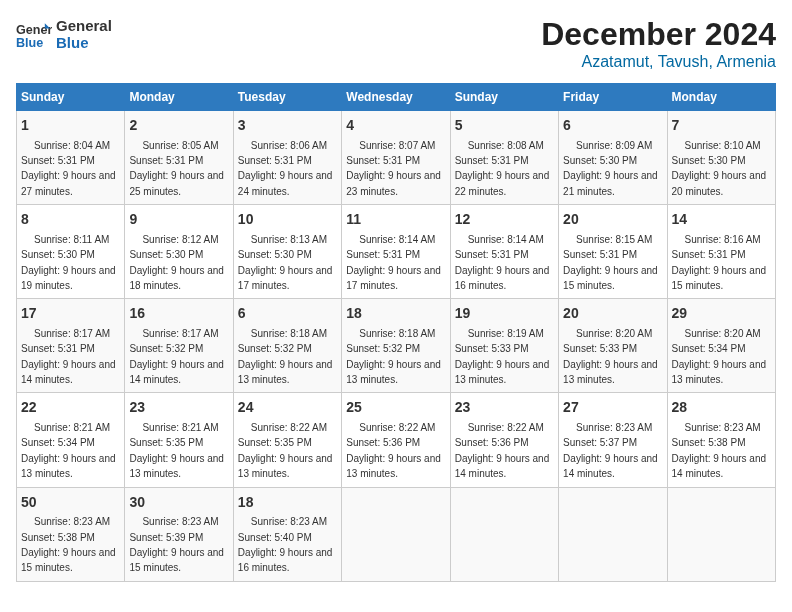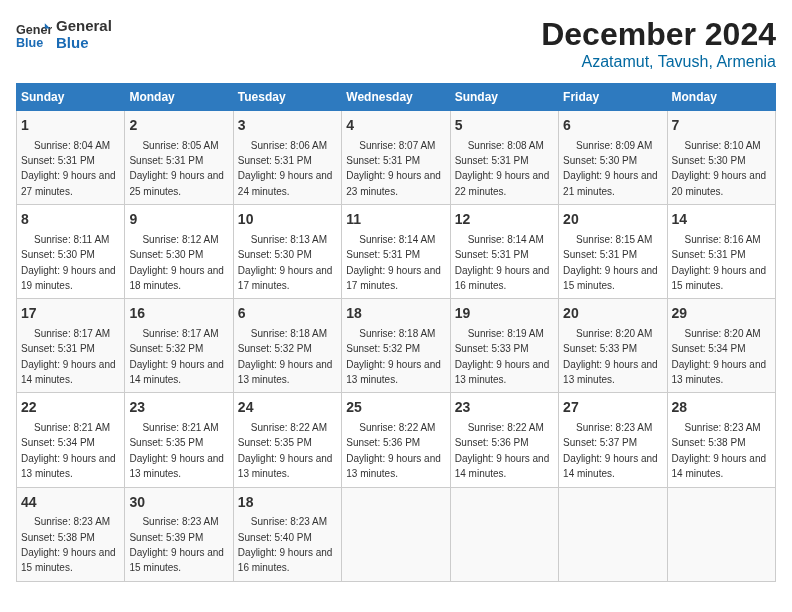--- a/index.html
+++ b/index.html
@@ -142,21 +142,21 @@
       <tr>
         <td><span class="day-num">22</span><span class="day-info">Sunrise: 8:21 AM<br>Sunset: 5:34 PM<br>Daylight: 9 hours and 13 minutes.</span></td>
         <td><span class="day-num">23</span><span class="day-info">Sunrise: 8:21 AM<br>Sunset: 5:35 PM<br>Daylight: 9 hours and 13 minutes.</span></td>
         <td><span class="day-num">24</span><span class="day-info">Sunrise: 8:22 AM<br>Sunset: 5:35 PM<br>Daylight: 9 hours and 13 minutes.</span></td>
         <td><span class="day-num">25</span><span class="day-info">Sunrise: 8:22 AM<br>Sunset: 5:36 PM<br>Daylight: 9 hours and 13 minutes.</span></td>
         <td><span class="day-num">23</span><span class="day-info">Sunrise: 8:22 AM<br>Sunset: 5:36 PM<br>Daylight: 9 hours and 14 minutes.</span></td>
         <td><span class="day-num">27</span><span class="day-info">Sunrise: 8:23 AM<br>Sunset: 5:37 PM<br>Daylight: 9 hours and 14 minutes.</span></td>
         <td><span class="day-num">28</span><span class="day-info">Sunrise: 8:23 AM<br>Sunset: 5:38 PM<br>Daylight: 9 hours and 14 minutes.</span></td>
       </tr>
       <tr>
-        <td><span class="day-num">44</span><span class="day-info">Sunrise: 8:23 AM<br>Sunset: 5:38 PM<br>Daylight: 9 hours and 15 minutes.</span></td>
+        <td><span class="day-num">50</span><span class="day-info">Sunrise: 8:23 AM<br>Sunset: 5:38 PM<br>Daylight: 9 hours and 15 minutes.</span></td>
         <td><span class="day-num">30</span><span class="day-info">Sunrise: 8:23 AM<br>Sunset: 5:39 PM<br>Daylight: 9 hours and 15 minutes.</span></td>
         <td><span class="day-num">18</span><span class="day-info">Sunrise: 8:23 AM<br>Sunset: 5:40 PM<br>Daylight: 9 hours and 16 minutes.</span></td>
         <td></td>
         <td></td>
         <td></td>
         <td></td>
       </tr>
     </tbody>
 </table>
 

